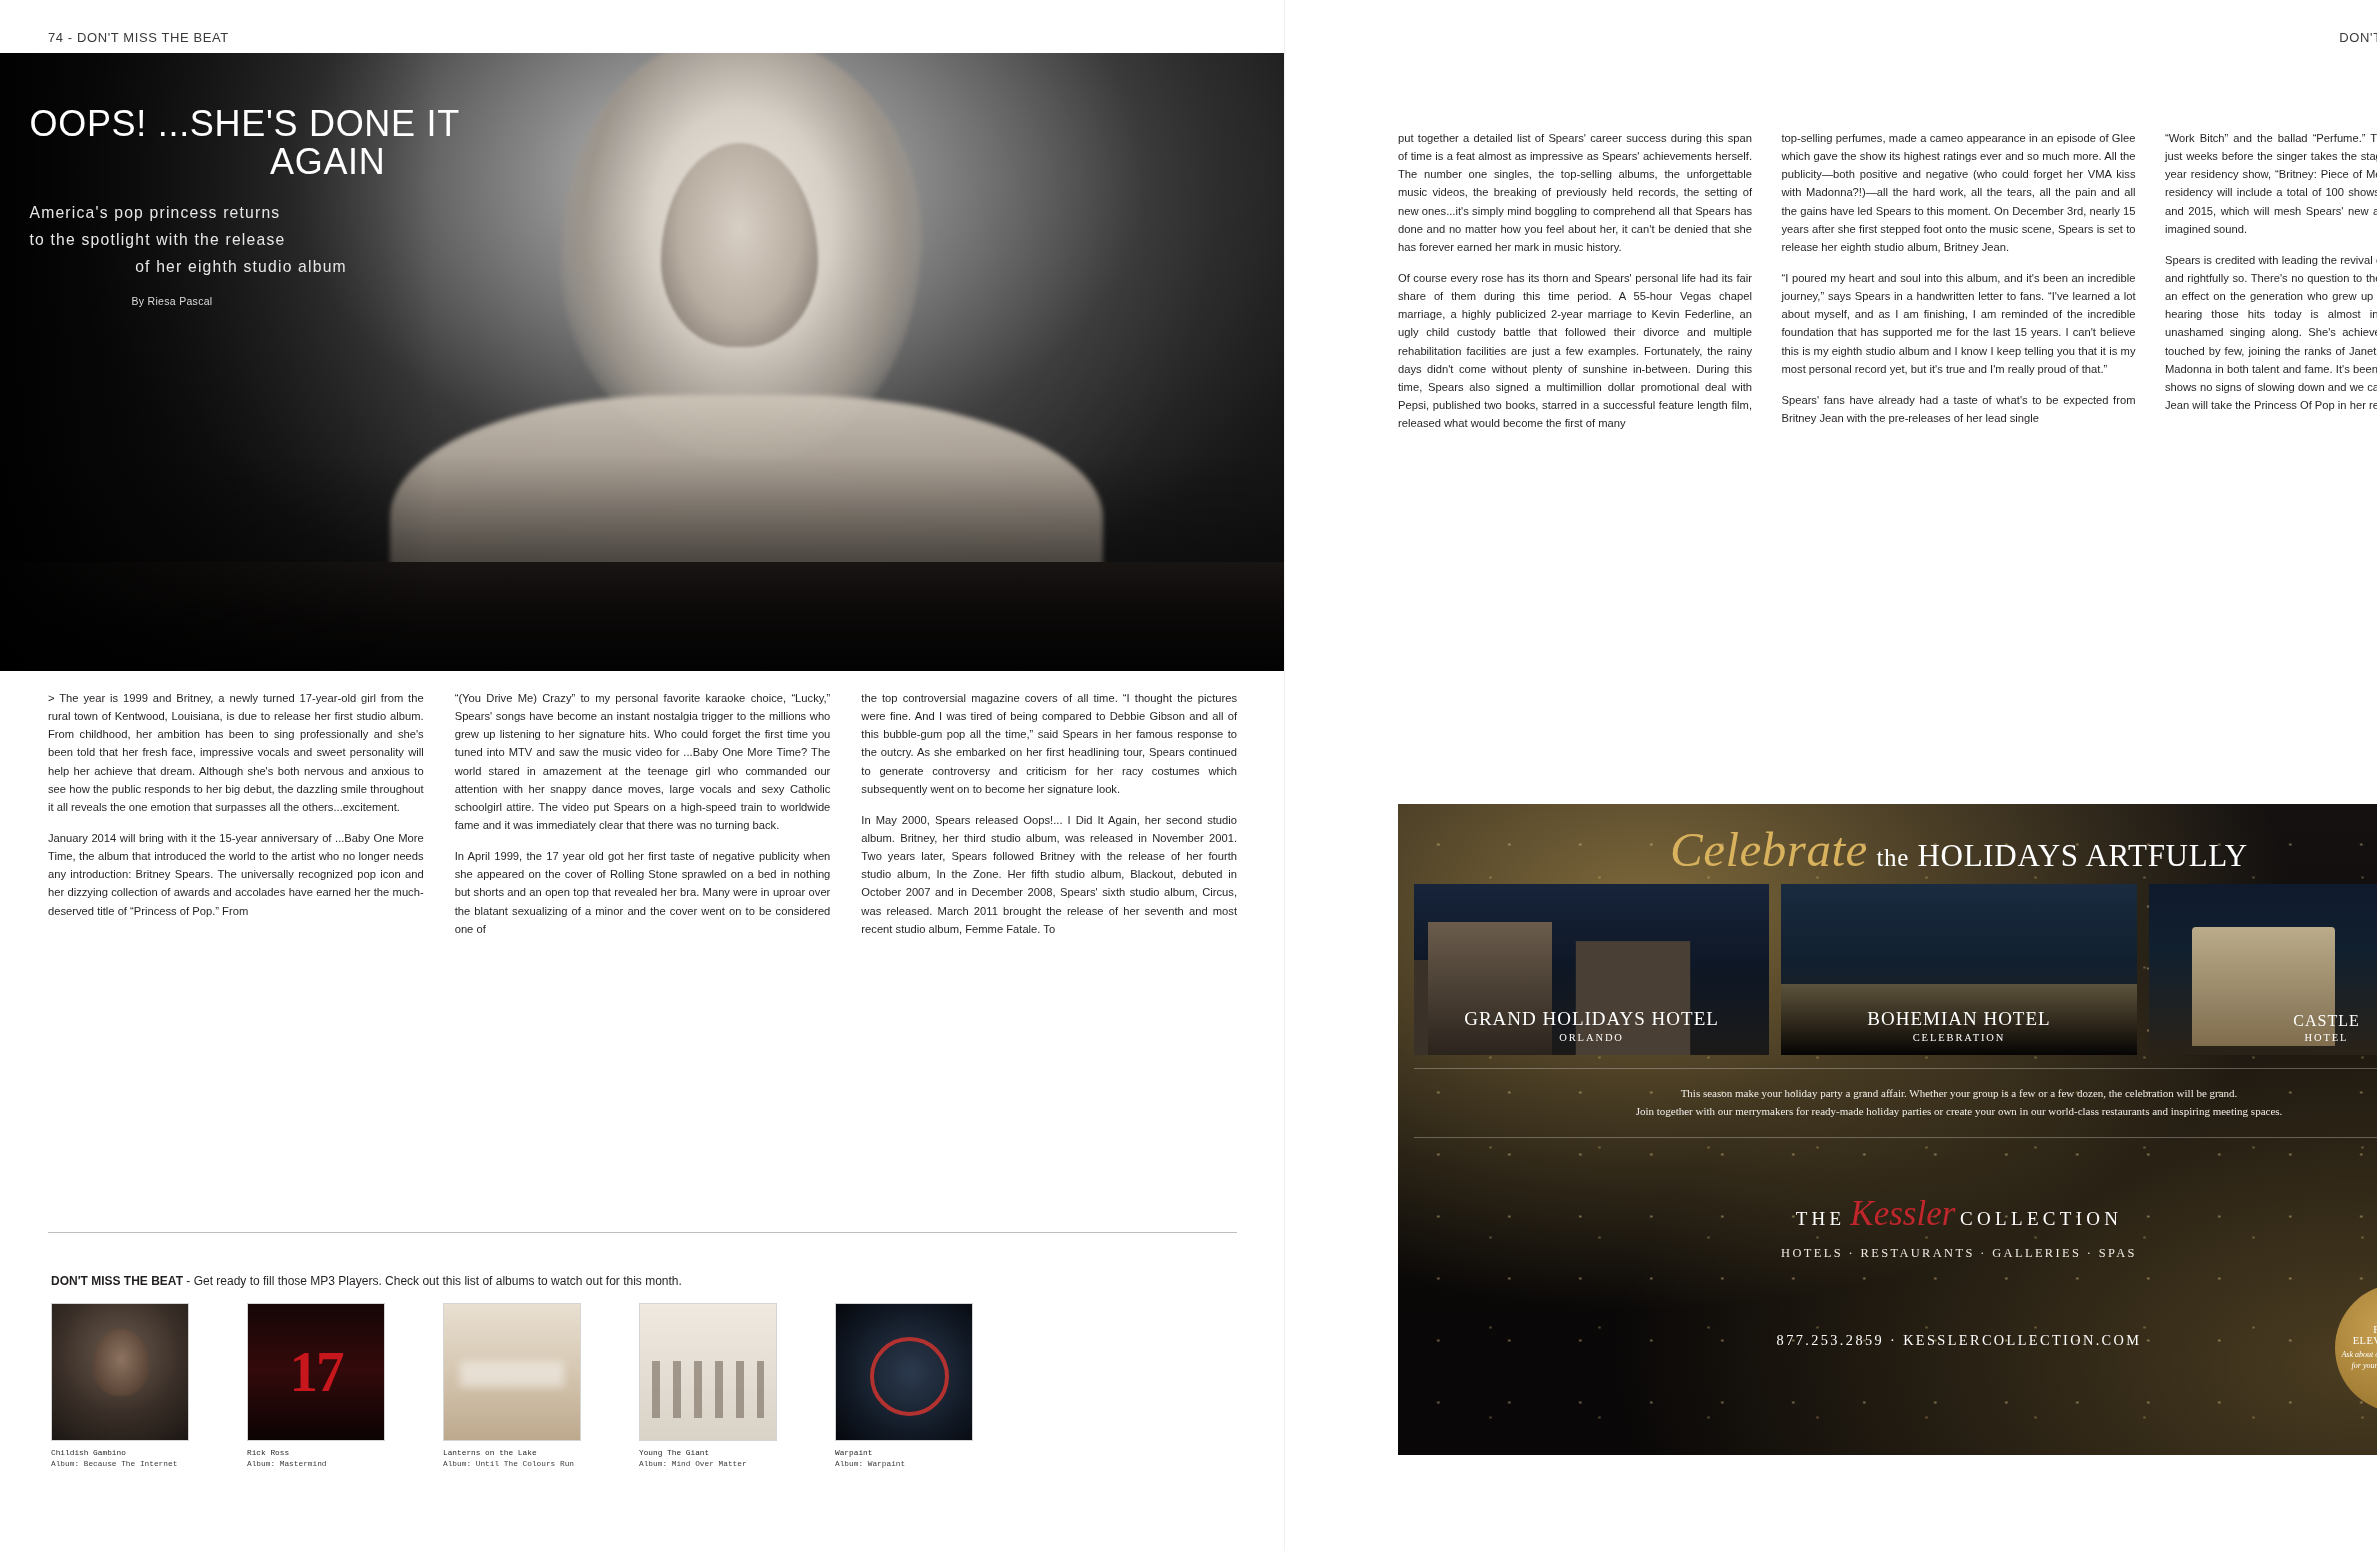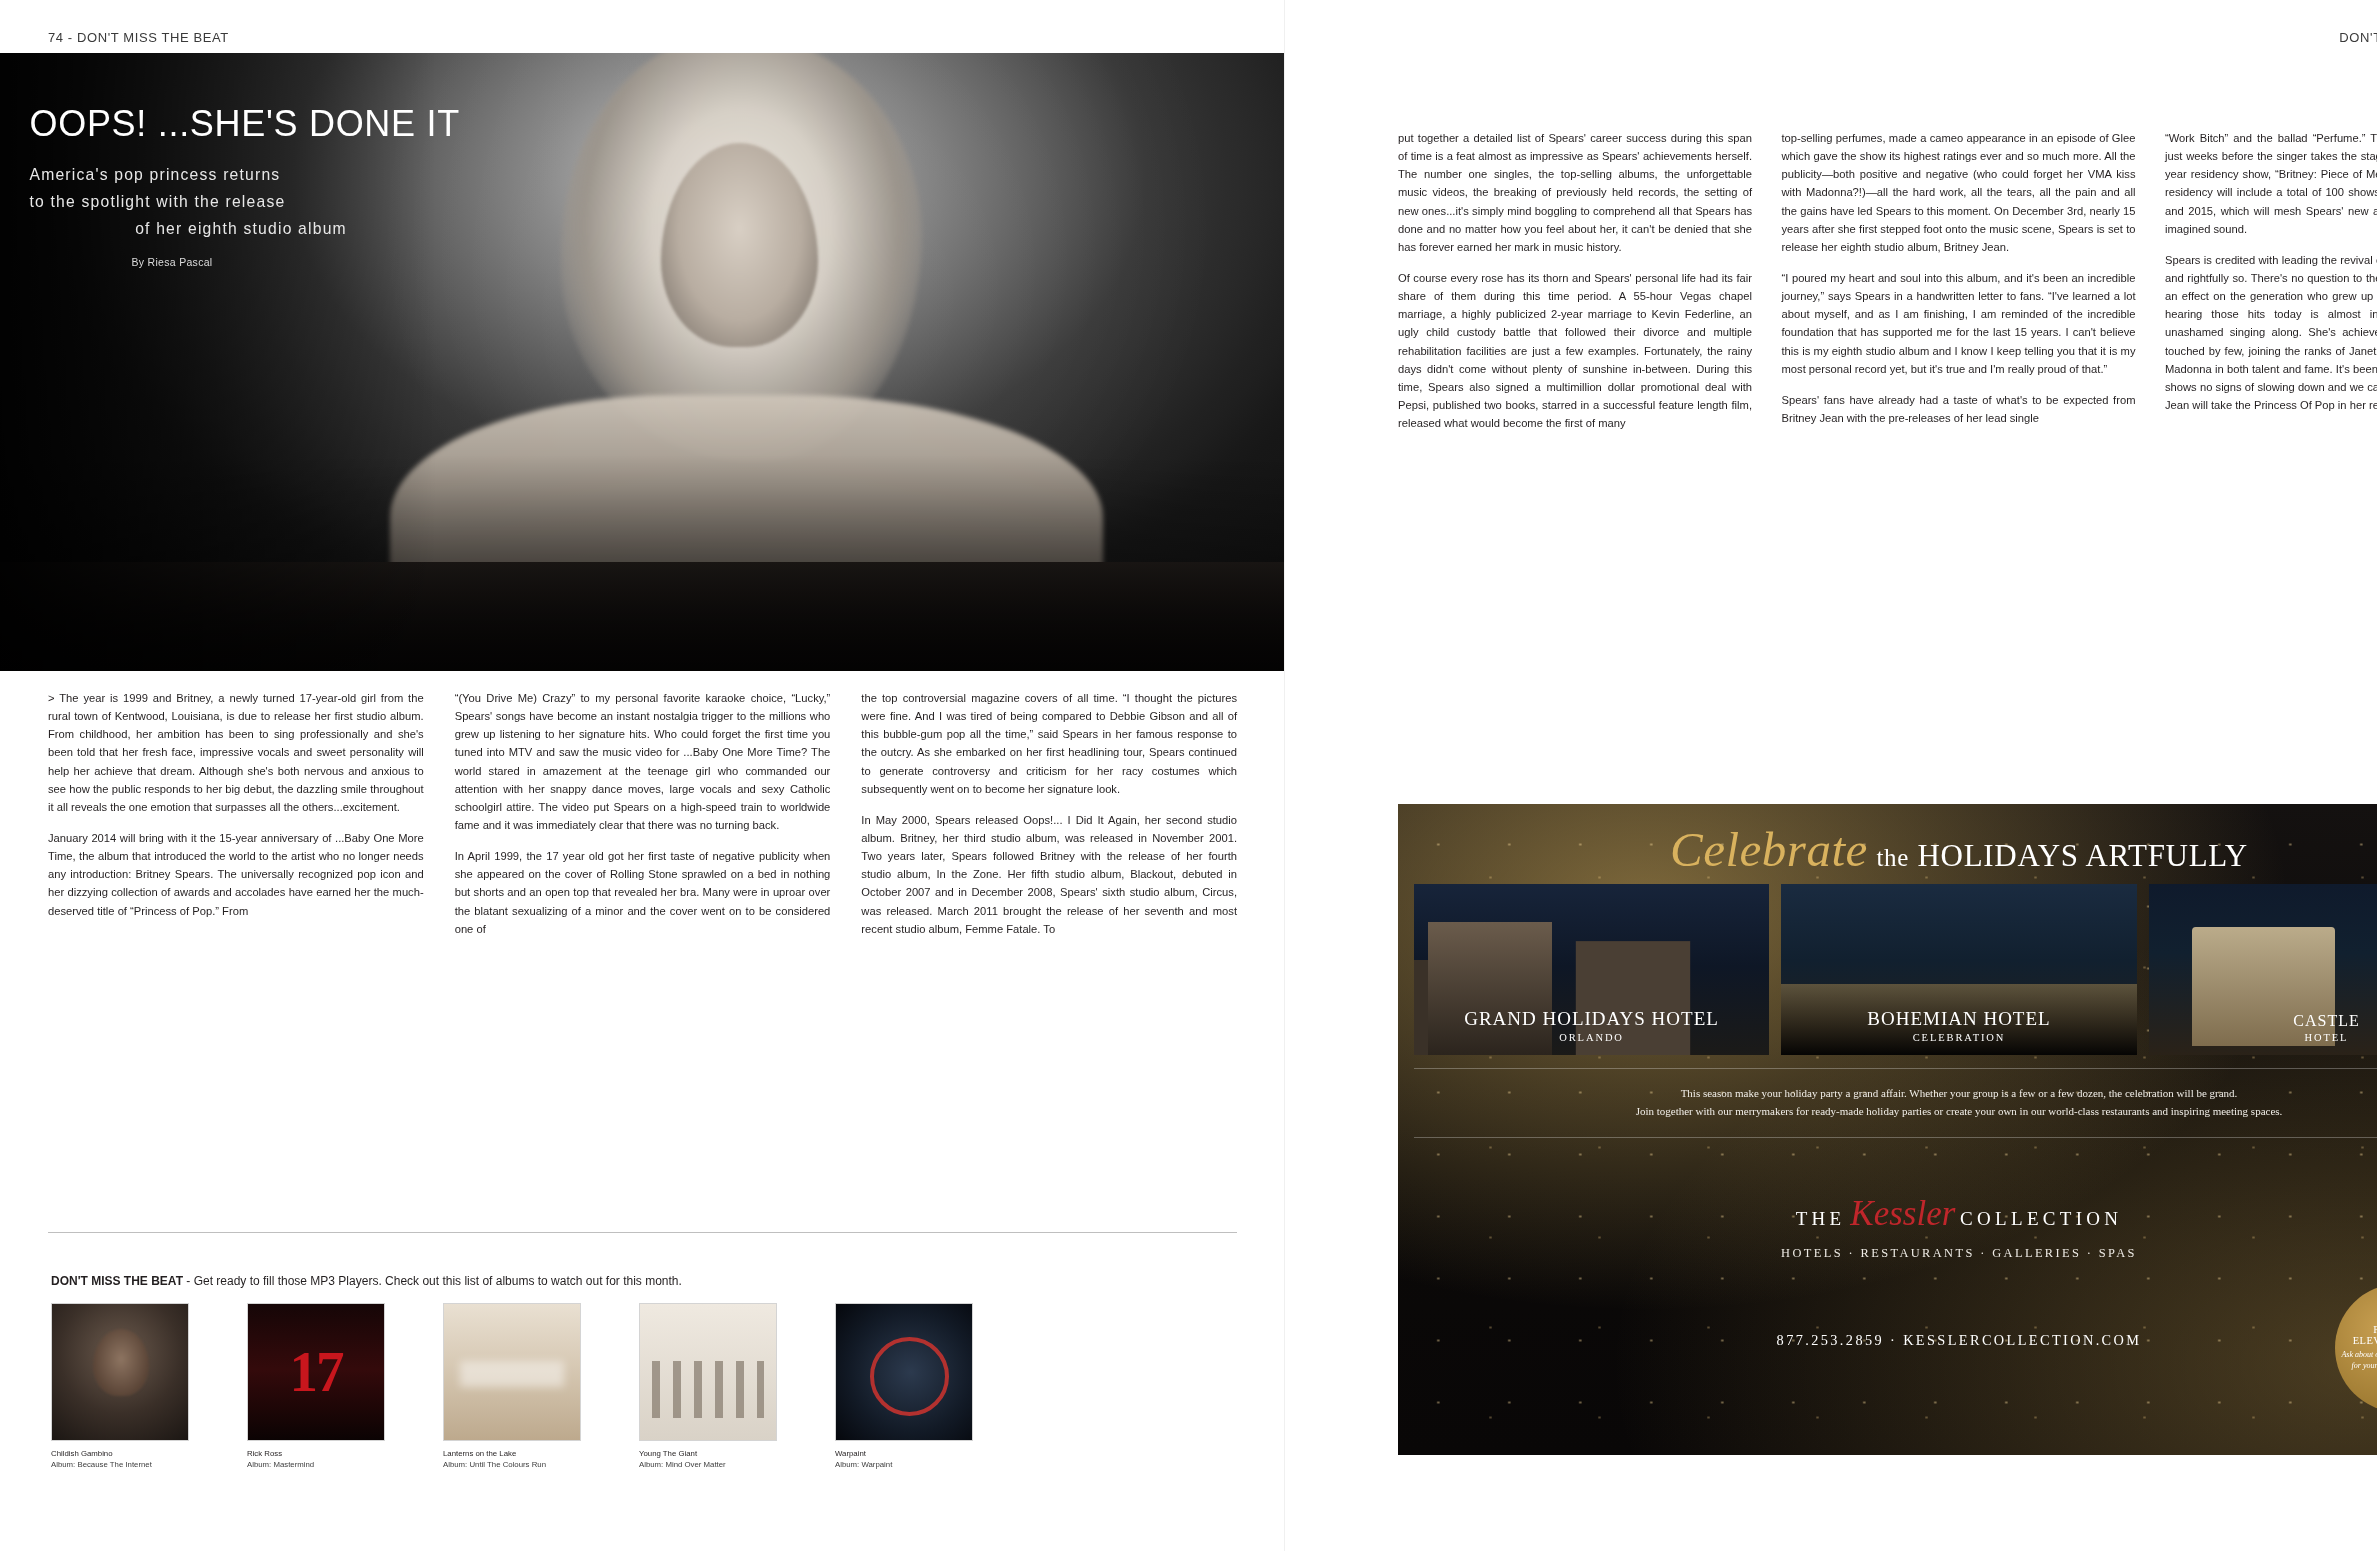--- a/index.html
+++ b/index.html
@@ -186,21 +186,21 @@
     color: #231f20;
   }
   .albums-head b { font-weight: 700; }
   .albums {
     position: absolute;
     left: 51px;
     top: 1303px;
     display: flex;
     gap: 30px;
   }
-  .album { width: 166px; }
+  .album { width: 166px; font-family: Liberation Mono, monospace; }
   .album-art {
     width: 138px;
     height: 138px;
     border: 0.5px solid #d4d4d4;
     box-sizing: border-box;
     position: relative;
     overflow: hidden;
   }
   .album-cap {
     margin-top: 6.7px;
@@ -495,20 +495,21 @@
       <div class="hero-photo"></div>
       <div class="hero-hair"></div>
       <div class="hero-face"></div>
       <div class="hero-arms"></div>
       <div class="hero-table"></div>
       <div class="hero-vignette"></div>
 
       <div class="hero-text">
         <h1 class="hero-title">
           <span>OOPS! ...SHE'S DONE IT</span>
+          <span class="hero-title-line2">AGAIN</span>
         </h1>
         <div class="hero-deck">
           <span>America's pop princess returns</span>
           <span class="l2">to the spotlight with the release</span>
           <span class="l3">of her eighth studio album</span>
         </div>
         <div class="hero-byline">By Riesa Pascal</div>
       </div>
     </div>
 

